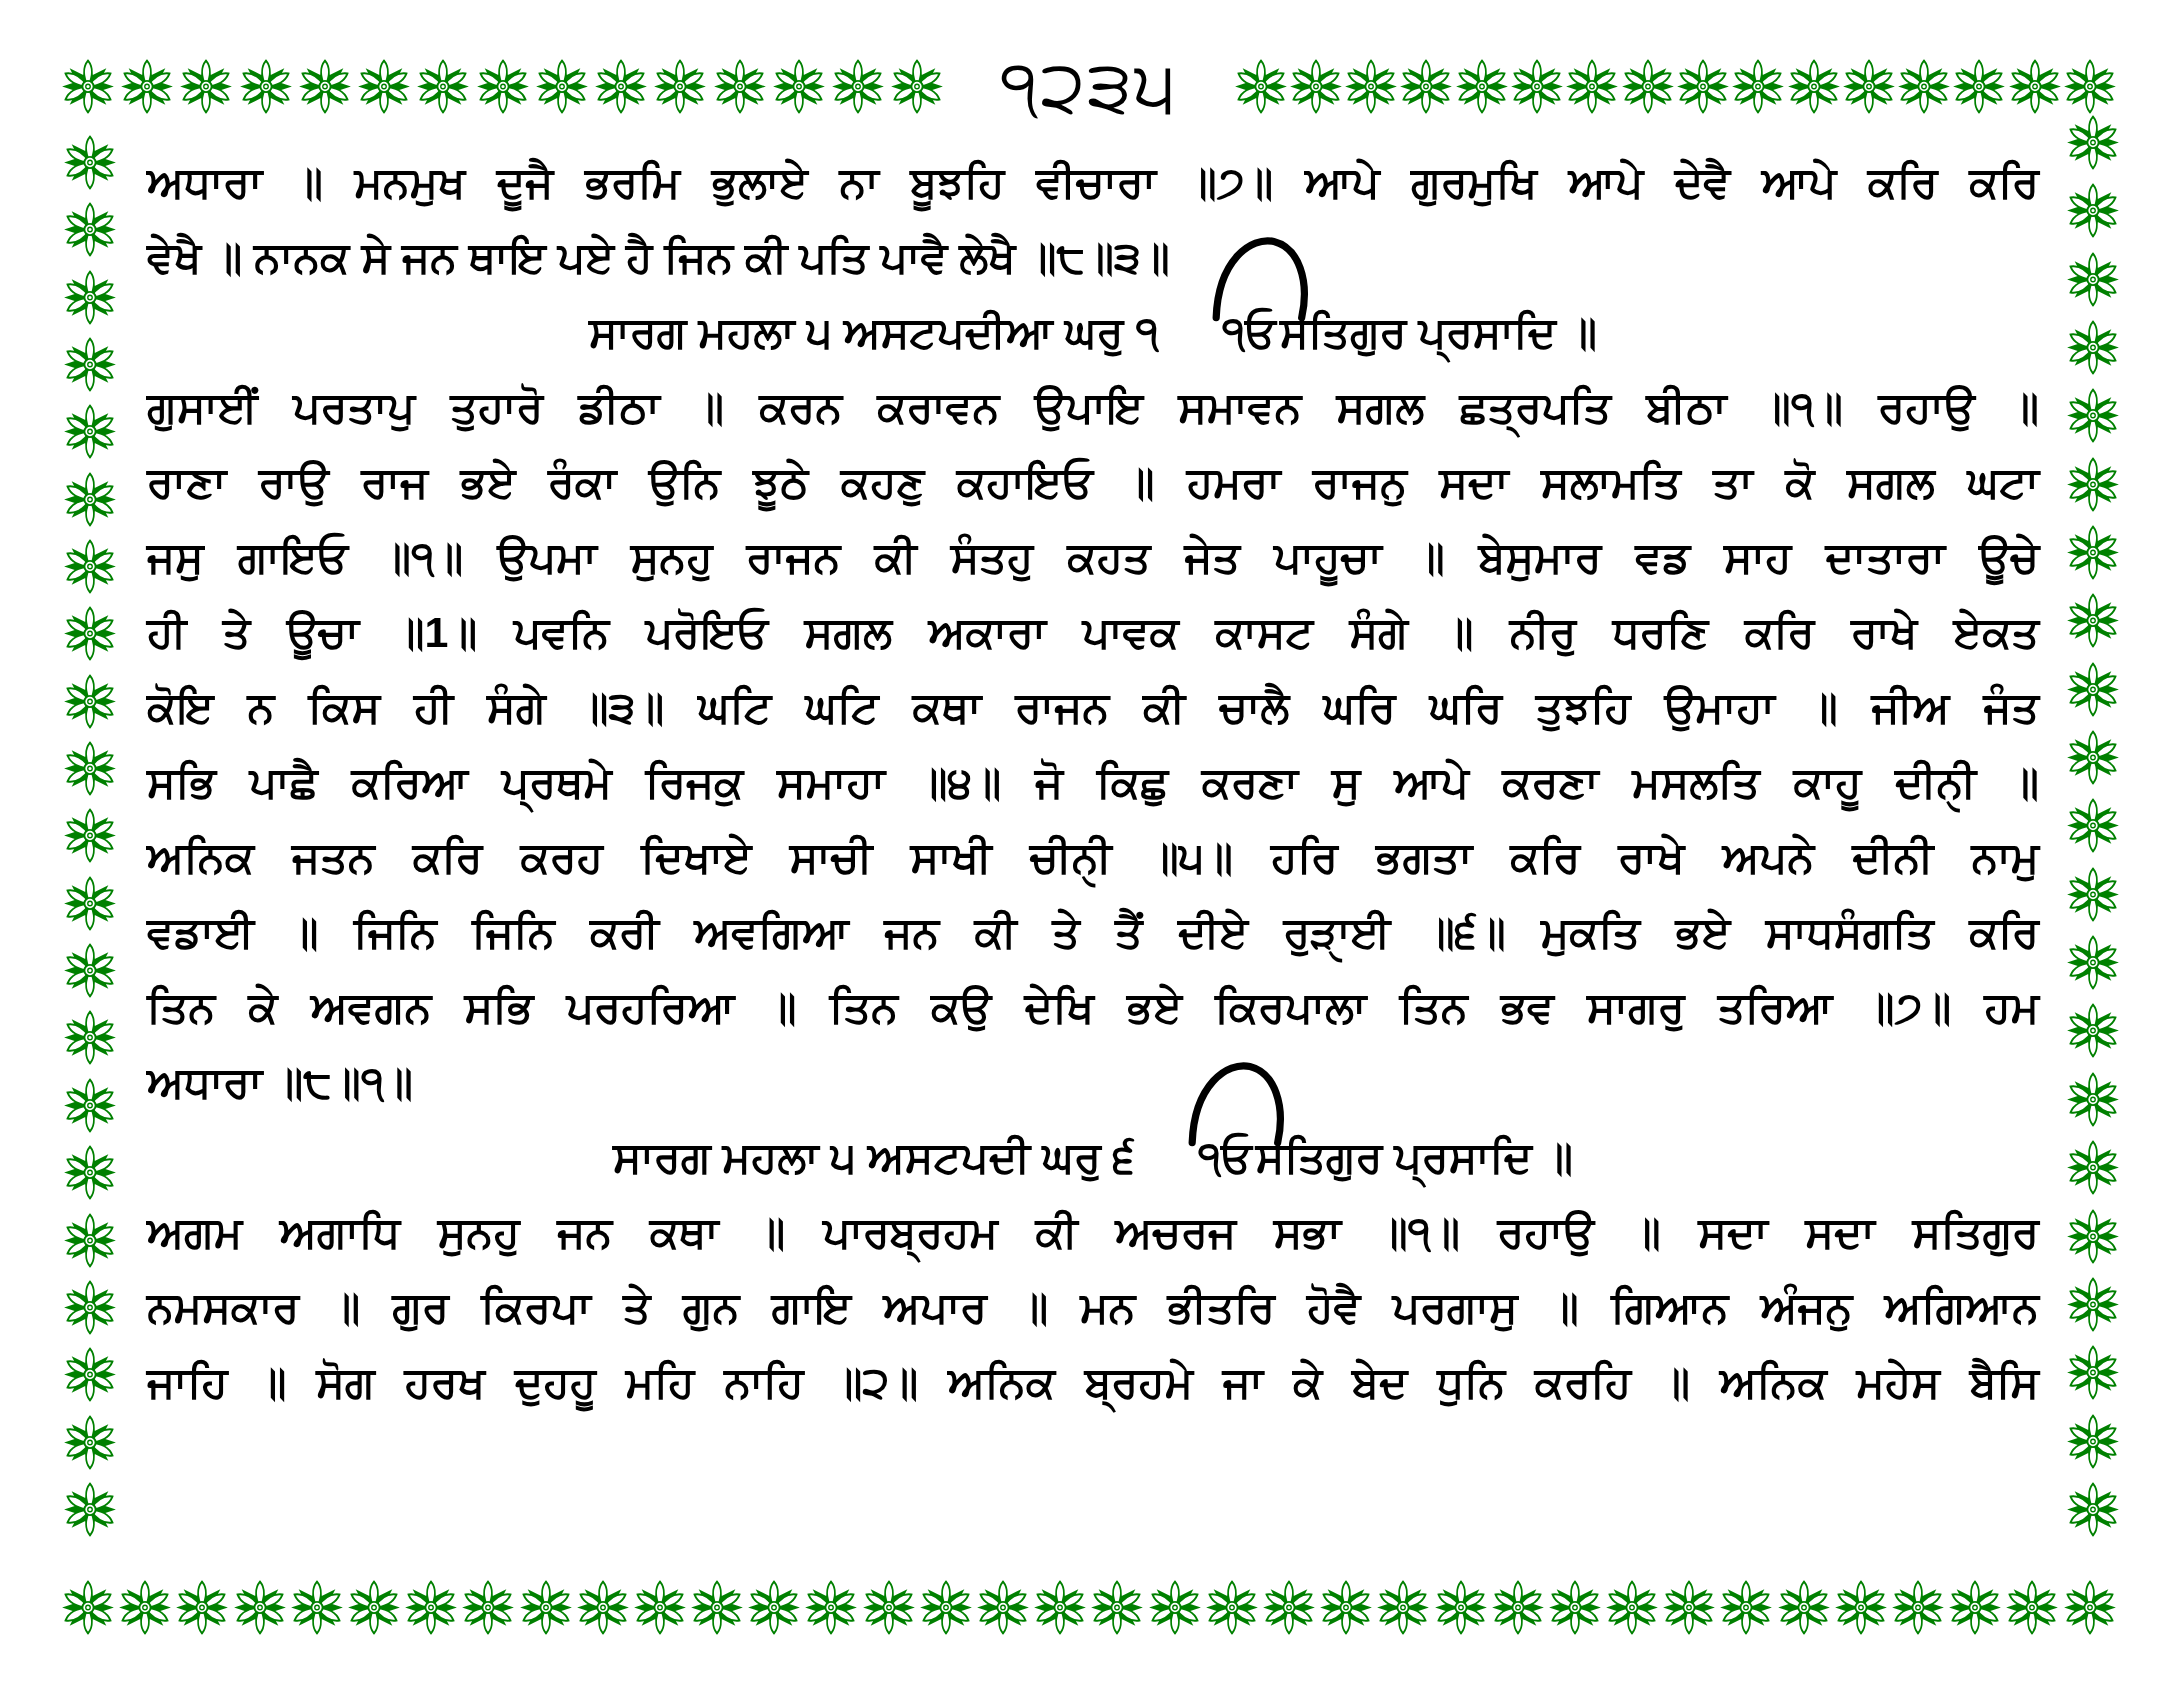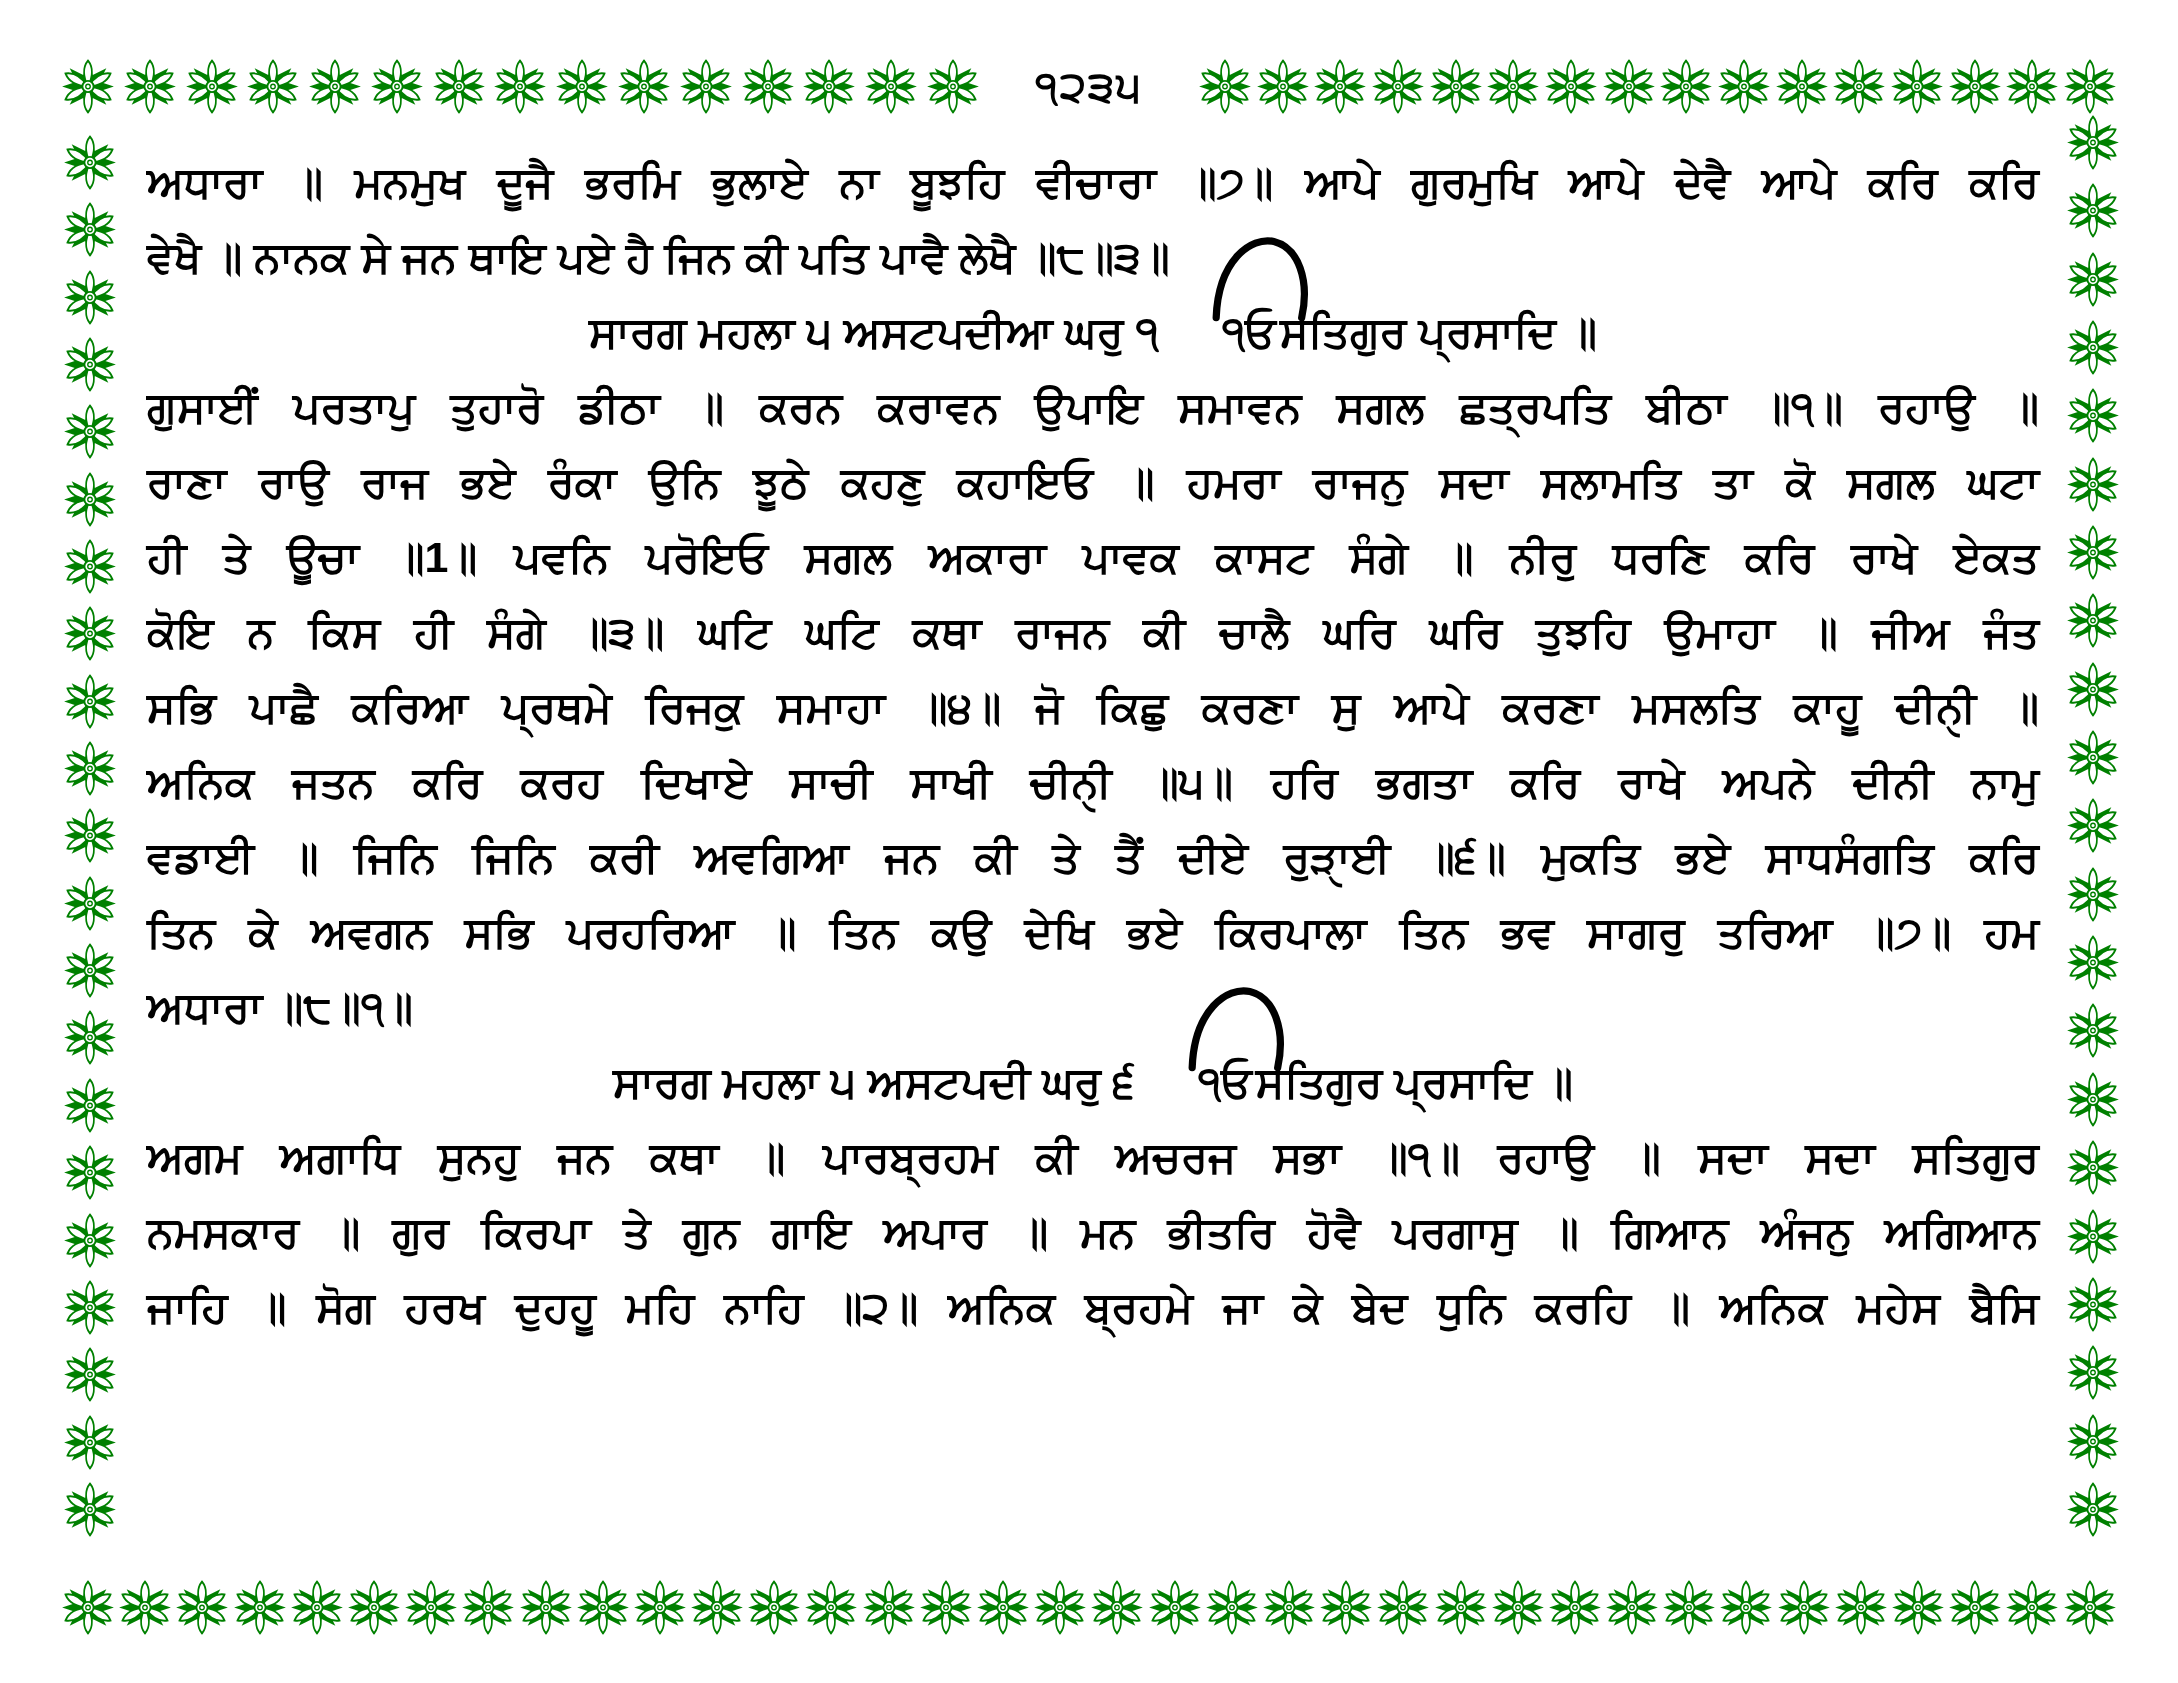--- a/index.html
+++ b/index.html
@@ -4,21 +4,21 @@
 <style>
   html,body { margin:0; padding:0; background:#ffffff; }
   .page {
     position:relative; width:2178px; height:1683px; background:#ffffff;
     font-family:"Liberation Sans", sans-serif; overflow:hidden;
   }
   
   .border-top   { position:absolute; top:50px;  left:61px; right:61px; height:73px;
                   display:flex; align-items:center; }
   .fl-seg       { flex:1; display:flex; justify-content:space-between; align-items:center; min-width:0; }
-  .page-number  { flex:0 0 auto; margin:0 55px; font-size:42px; font-weight:bold; color:#000;
+  .page-number  { flex:0 0 auto; margin:0 55px; font-size:72px; font-weight:normal; color:#000;
                   letter-spacing:2px; line-height:73px; }
   .border-left  { position:absolute; left:61px;  top:131px; height:1410px; width:57px;
                   display:flex; flex-direction:column; justify-content:space-between; align-items:center; }
   .border-right { position:absolute; right:57px; top:111px; height:1430px; width:57px;
                   display:flex; flex-direction:column; justify-content:space-between; align-items:center; }
   .border-bottom{ position:absolute; left:61px; right:61px; bottom:38px; height:75px;
                   display:flex; justify-content:space-between; align-items:center; }
   .flower { display:block; flex:0 0 auto; }
   
   .content { position:absolute; left:147px; right:139px; top:145px; color:#000; }
@@ -2561,20 +2561,21 @@
     <div class="line short">ਵੇਖੈ ॥ ਨਾਨਕ ਸੇ ਜਨ ਥਾਇ ਪਏ ਹੈ ਜਿਨ ਕੀ ਪਤਿ ਪਾਵੈ ਲੇਖੈ ॥੮॥੩॥</div>
 
     <div class="line heading">
       <span>ਸਾਰਗ ਮਹਲਾ ੫ ਅਸਟਪਦੀਆ ਘਰੁ ੧</span><span class="ek"><svg class="arc" viewBox="0 0 100 84">
             <path d="M6,82 C8,26 40,3 62,8 C86,14 97,46 89,82" fill="none" stroke="#000" stroke-width="7" stroke-linecap="round"></path>
           </svg><span>੧ਓ</span></span><span>ਸਤਿਗੁਰ ਪ੍ਰਸਾਦਿ ॥</span>
     </div>
 
     <div class="line full">ਗੁਸਾਈਂ ਪਰਤਾਪੁ ਤੁਹਾਰੋ ਡੀਠਾ ॥ ਕਰਨ ਕਰਾਵਨ ਉਪਾਇ ਸਮਾਵਨ ਸਗਲ ਛਤ੍ਰਪਤਿ ਬੀਠਾ ॥੧॥ ਰਹਾਉ ॥</div>
     <div class="line full">ਰਾਣਾ ਰਾਉ ਰਾਜ ਭਏ ਰੰਕਾ ਉਨਿ ਝੂਠੇ ਕਹਣੁ ਕਹਾਇਓ ॥ ਹਮਰਾ ਰਾਜਨੁ ਸਦਾ ਸਲਾਮਤਿ ਤਾ ਕੋ ਸਗਲ ਘਟਾ</div>
+    <div class="line full">ਜਸੁ ਗਾਇਓ ॥੧॥ ਉਪਮਾ ਸੁਨਹੁ ਰਾਜਨ ਕੀ ਸੰਤਹੁ ਕਹਤ ਜੇਤ ਪਾਹੂਚਾ ॥ ਬੇਸੁਮਾਰ ਵਡ ਸਾਹ ਦਾਤਾਰਾ ਊਚੇ</div>
     <div class="line full">ਹੀ ਤੇ ਊਚਾ ॥1॥ ਪਵਨਿ ਪਰੋਇਓ ਸਗਲ ਅਕਾਰਾ ਪਾਵਕ ਕਾਸਟ ਸੰਗੇ ॥ ਨੀਰੁ ਧਰਣਿ ਕਰਿ ਰਾਖੇ ਏਕਤ</div>
     <div class="line full">ਕੋਇ ਨ ਕਿਸ ਹੀ ਸੰਗੇ ॥੩॥ ਘਟਿ ਘਟਿ ਕਥਾ ਰਾਜਨ ਕੀ ਚਾਲੈ ਘਰਿ ਘਰਿ ਤੁਝਹਿ ਉਮਾਹਾ ॥ ਜੀਅ ਜੰਤ</div>
     <div class="line full">ਸਭਿ ਪਾਛੈ ਕਰਿਆ ਪ੍ਰਥਮੇ ਰਿਜਕੁ ਸਮਾਹਾ ॥੪॥ ਜੋ ਕਿਛੁ ਕਰਣਾ ਸੁ ਆਪੇ ਕਰਣਾ ਮਸਲਤਿ ਕਾਹੂ ਦੀਨੑੀ ॥</div>
     <div class="line full">ਅਨਿਕ ਜਤਨ ਕਰਿ ਕਰਹ ਦਿਖਾਏ ਸਾਚੀ ਸਾਖੀ ਚੀਨੑੀ ॥੫॥ ਹਰਿ ਭਗਤਾ ਕਰਿ ਰਾਖੇ ਅਪਨੇ ਦੀਨੀ ਨਾਮੁ</div>
     <div class="line full">ਵਡਾਈ ॥ ਜਿਨਿ ਜਿਨਿ ਕਰੀ ਅਵਗਿਆ ਜਨ ਕੀ ਤੇ ਤੈਂ ਦੀਏ ਰੁੜੑਾਈ ॥੬॥ ਮੁਕਤਿ ਭਏ ਸਾਧਸੰਗਤਿ ਕਰਿ</div>
     <div class="line full">ਤਿਨ ਕੇ ਅਵਗਨ ਸਭਿ ਪਰਹਰਿਆ ॥ ਤਿਨ ਕਉ ਦੇਖਿ ਭਏ ਕਿਰਪਾਲਾ ਤਿਨ ਭਵ ਸਾਗਰੁ ਤਰਿਆ ॥੭॥ ਹਮ</div>
     <div class="line short">ਅਧਾਰਾ ॥੮॥੧॥</div>
 
     <div class="line heading">
       <span>ਸਾਰਗ ਮਹਲਾ ੫ ਅਸਟਪਦੀ ਘਰੁ ੬</span><span class="ek"><svg class="arc" viewBox="0 0 100 84">

